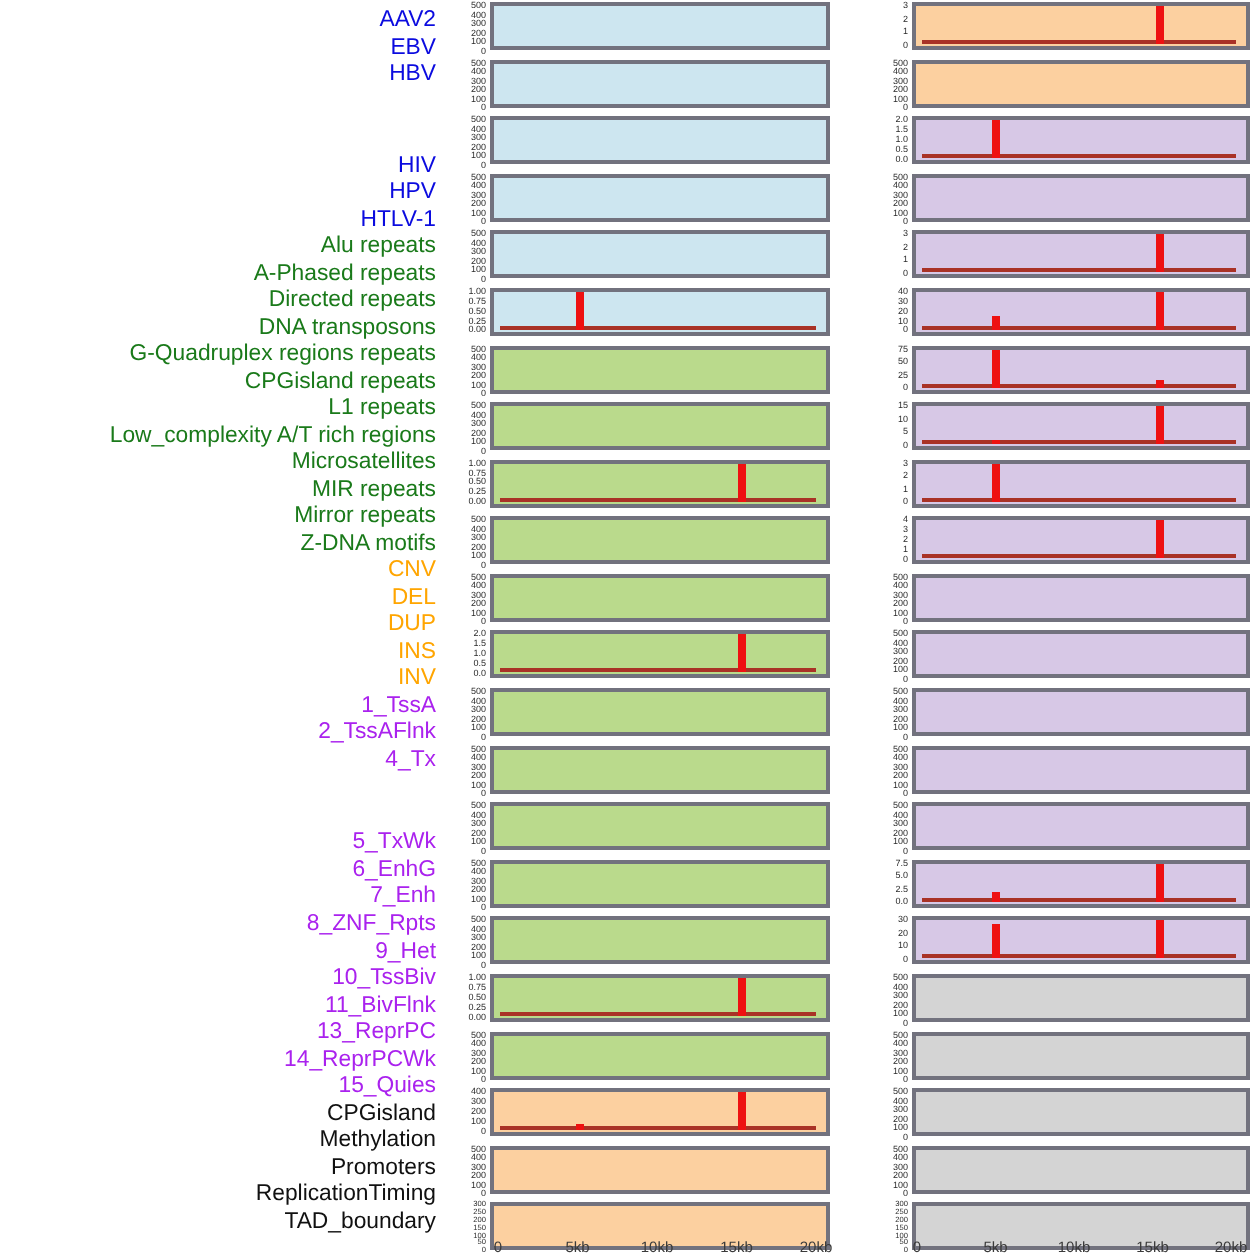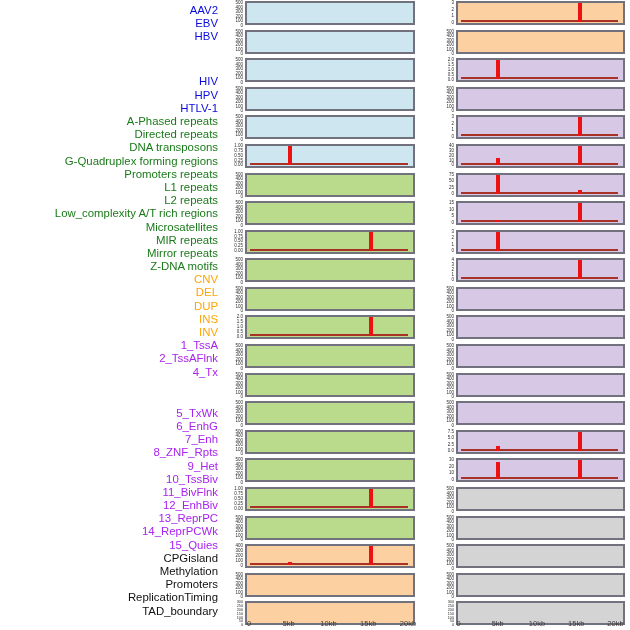--- a/index.html
+++ b/index.html
@@ -36,48 +36,47 @@
 </head>
 <body>
 
 <div id="labels">
     <div class="track-label" style="color: rgb(11, 11, 223);">AAV2</div>
     <div class="track-label" style="color: rgb(11, 11, 223);">EBV</div>
     <div class="track-label" style="color: rgb(11, 11, 223);">HBV</div>
     <div class="track-label" style="color: rgb(11, 11, 223); margin-top: 32px;">HIV</div>
     <div class="track-label" style="color: rgb(11, 11, 223);">HPV</div>
     <div class="track-label" style="color: rgb(11, 11, 223);">HTLV-1</div>
+    <div class="track-label" style="color: rgb(26, 122, 26);">Alu repeats</div>
     <div class="track-label" style="color: rgb(26, 122, 26);">A-Phased repeats</div>
     <div class="track-label" style="color: rgb(26, 122, 26);">Directed repeats</div>
     <div class="track-label" style="color: rgb(26, 122, 26);">DNA transposons</div>
-    <div class="track-label" style="color: rgb(26, 122, 26);">G-Quadruplex forming regions</div>
-    <div class="track-label" style="color: rgb(26, 122, 26);">Promoters repeats</div>
+    <div class="track-label" style="color: rgb(26, 122, 26);">G-Quadruplex regions repeats</div>
+    <div class="track-label" style="color: rgb(26, 122, 26);">CPGisland repeats</div>
     <div class="track-label" style="color: rgb(26, 122, 26);">L1 repeats</div>
-    <div class="track-label" style="color: rgb(26, 122, 26);">L2 repeats</div>
     <div class="track-label" style="color: rgb(26, 122, 26);">Low_complexity A/T rich regions</div>
     <div class="track-label" style="color: rgb(26, 122, 26);">Microsatellites</div>
     <div class="track-label" style="color: rgb(26, 122, 26);">MIR repeats</div>
     <div class="track-label" style="color: rgb(26, 122, 26); padding-left: 21px;">Mirror repeats</div>
     <div class="track-label" style="color: rgb(26, 122, 26);">Z-DNA motifs</div>
     <div class="track-label" style="color: rgb(255, 165, 0);">CNV</div>
     <div class="track-label" style="color: rgb(255, 165, 0);">DEL</div>
     <div class="track-label" style="color: rgb(255, 165, 0);">DUP</div>
     <div class="track-label" style="color: rgb(255, 165, 0);">INS</div>
     <div class="track-label" style="color: rgb(255, 165, 0);">INV</div>
     <div class="track-label" style="color: rgb(170, 34, 238);">1_TssA</div>
     <div class="track-label" style="color: rgb(170, 34, 238);">2_TssAFlnk</div>
     <div class="track-label" style="color: rgb(170, 34, 238);">4_Tx</div>
     <div class="track-label" style="color: rgb(170, 34, 238); margin-top: 28px;">5_TxWk</div>
     <div class="track-label" style="color: rgb(170, 34, 238);">6_EnhG</div>
     <div class="track-label" style="color: rgb(170, 34, 238);">7_Enh</div>
     <div class="track-label" style="color: rgb(170, 34, 238);">8_ZNF_Rpts</div>
     <div class="track-label" style="color: rgb(170, 34, 238);">9_Het</div>
     <div class="track-label" style="color: rgb(170, 34, 238);">10_TssBiv</div>
     <div class="track-label" style="color: rgb(170, 34, 238);">11_BivFlnk</div>
-    <div class="track-label" style="color: rgb(170, 34, 238);">12_EnhBiv</div>
     <div class="track-label" style="color: rgb(170, 34, 238);">13_ReprPC</div>
     <div class="track-label" style="color: rgb(170, 34, 238);">14_ReprPCWk</div>
     <div class="track-label" style="color: rgb(170, 34, 238);">15_Quies</div>
     <div class="track-label" style="color: rgb(17, 17, 17);">CPGisland</div>
     <div class="track-label" style="color: rgb(17, 17, 17);">Methylation</div>
     <div class="track-label" style="color: rgb(17, 17, 17);">Promoters</div>
     <div class="track-label" style="color: rgb(17, 17, 17);">ReplicationTiming</div>
     <div class="track-label" style="color: rgb(17, 17, 17);">TAD_boundary</div>
   </div>
 

